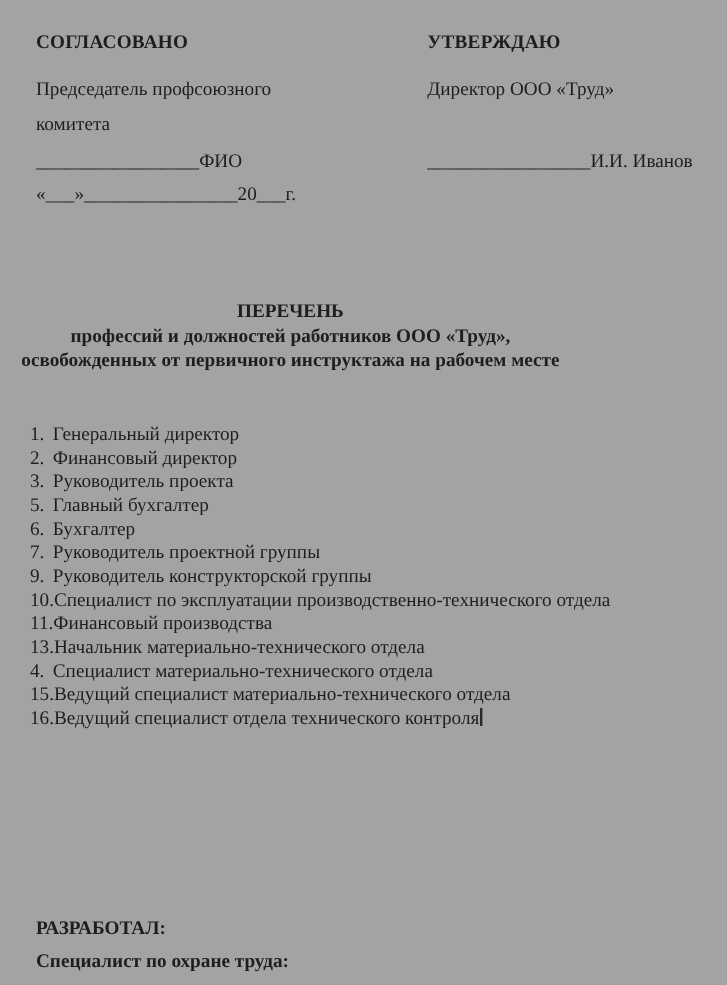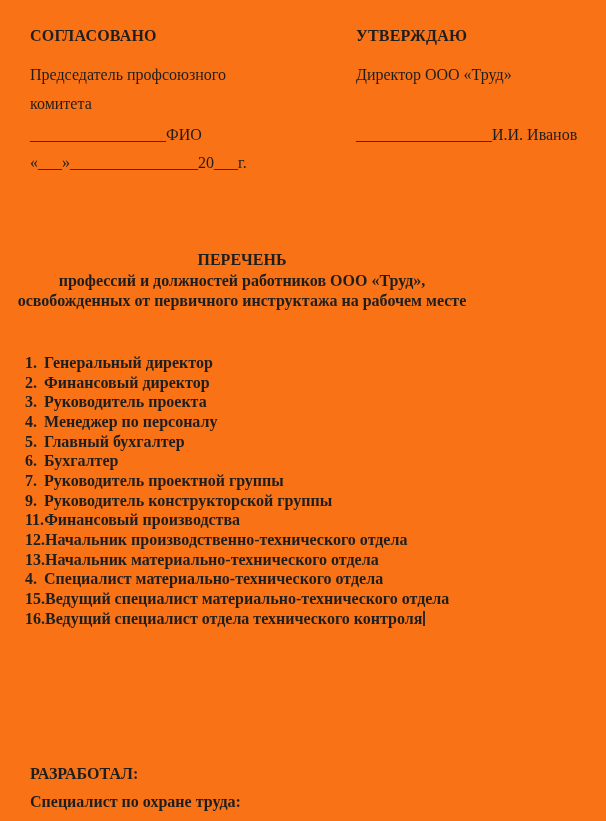--- a/index.html
+++ b/index.html
@@ -5,41 +5,41 @@
   * { margin:0; padding:0; box-sizing:border-box; }
   html, body { width:606px; height:821px; }
   body {
     background:#ffffff;
     font-family:"Liberation Serif","DejaVu Serif",serif;
     font-size:16px;
     color:#1e1e1e;
     position:relative;
     overflow:hidden;
   }
-  .doc-page { position:absolute; inset:0; background:#f97316; }
+  .doc-page { position:absolute; inset:0; background:#a3a3a3; }
 
   
   .approval {
     position:absolute; top:26px; left:30px; width:550px;
     display:flex; justify-content:space-between;
   }
   .appr-col { width:250px; }
   .appr-col.right { width:224px; }
   .appr-heading { font-weight:700; line-height:20px; margin-bottom:15px; letter-spacing:.2px; }
   .appr-role { line-height:28.5px; min-height:57px; margin-bottom:3px; }
   .sig-line, .date-line { line-height:28px; white-space:nowrap; }
 
   
   .doc-title {
     position:absolute; top:250px; left:0; width:484px;
     text-align:center; font-weight:700; line-height:20.5px;
   }
 
   
-  .doc-list { position:absolute; top:353px; left:25px; width:566px;font-weight:bold; }
+  .doc-list { position:absolute; top:353px; left:25px; width:566px; }
   .list-item { line-height:19.65px; white-space:nowrap; }
   .num { display:inline-block; min-width:19px; }
   .caret {
     display:inline-block; width:2px; height:15px;
     background:#2a2a2a; vertical-align:-2px; margin-left:1px;
   }
 
   
   .doc-footer { position:absolute; top:764px; left:30px; font-weight:700; }
   .footer-heading { line-height:20px; margin-bottom:8px; }
@@ -71,35 +71,34 @@
   </div>
 
   <div class="doc-list">
 
       <div class="list-item"><span class="num">1.</span><span class="label">Генеральный директор</span></div>
 
       <div class="list-item"><span class="num">2.</span><span class="label">Финансовый директор</span></div>
 
       <div class="list-item"><span class="num">3.</span><span class="label">Руководитель проекта</span></div>
 
-      <div class="list-item"><span class="num">4.</span><span class="label">Менеджер по персоналу</span></div>
 
       <div class="list-item"><span class="num">5.</span><span class="label">Главный бухгалтер</span></div>
 
       <div class="list-item"><span class="num">6.</span><span class="label">Бухгалтер</span></div>
 
       <div class="list-item"><span class="num">7.</span><span class="label">Руководитель проектной группы</span></div>
 
 
       <div class="list-item"><span class="num">9.</span><span class="label">Руководитель конструкторской группы</span></div>
 
+      <div class="list-item"><span class="num">10.</span><span class="label">Специалист по эксплуатации производственно-технического отдела</span></div>
 
       <div class="list-item"><span class="num">11.</span><span class="label">Финансовый производства</span></div>
 
-      <div class="list-item"><span class="num">12.</span><span class="label">Начальник производственно-технического отдела</span></div>
 
       <div class="list-item"><span class="num">13.</span><span class="label">Начальник материально-технического отдела</span></div>
 
       <div class="list-item"><span class="num">4.</span><span class="label">Специалист материально-технического отдела</span></div>
 
       <div class="list-item"><span class="num">15.</span><span class="label">Ведущий специалист материально-технического отдела</span></div>
 
       <div class="list-item"><span class="num">16.</span><span class="label">Ведущий специалист отдела технического контроля</span><span class="caret"></span></div>
     </div>
 

